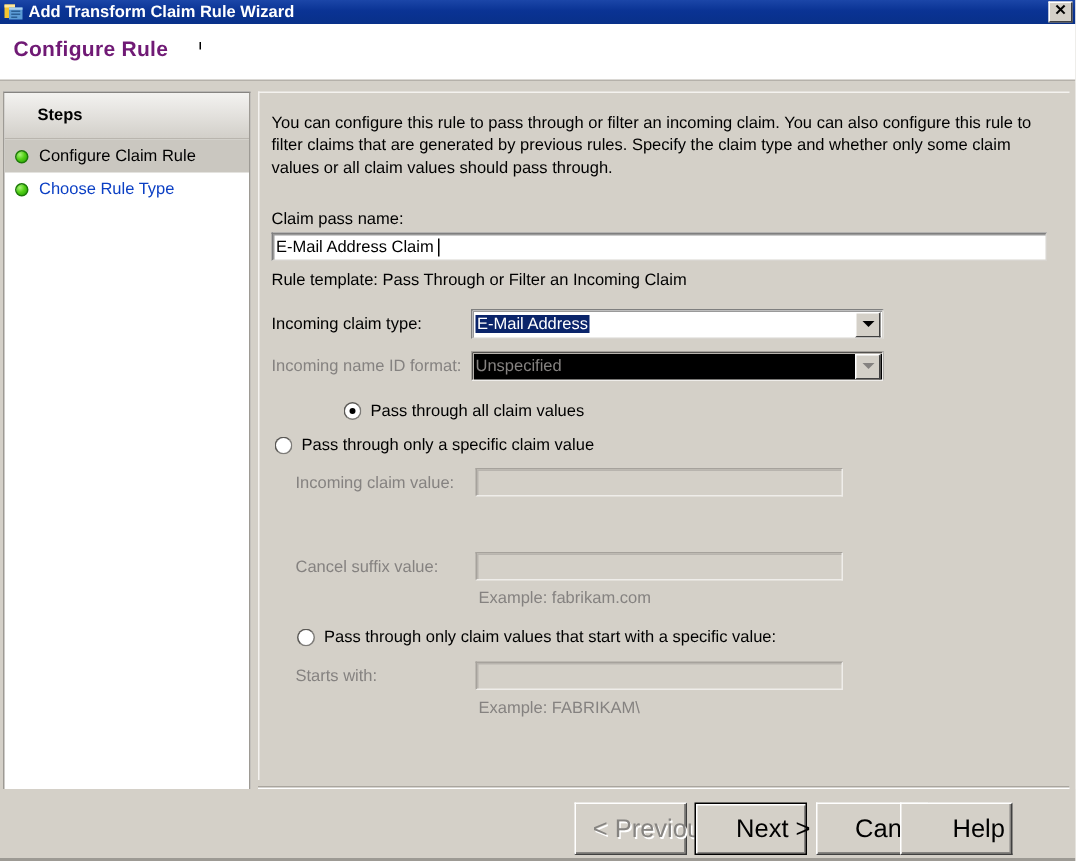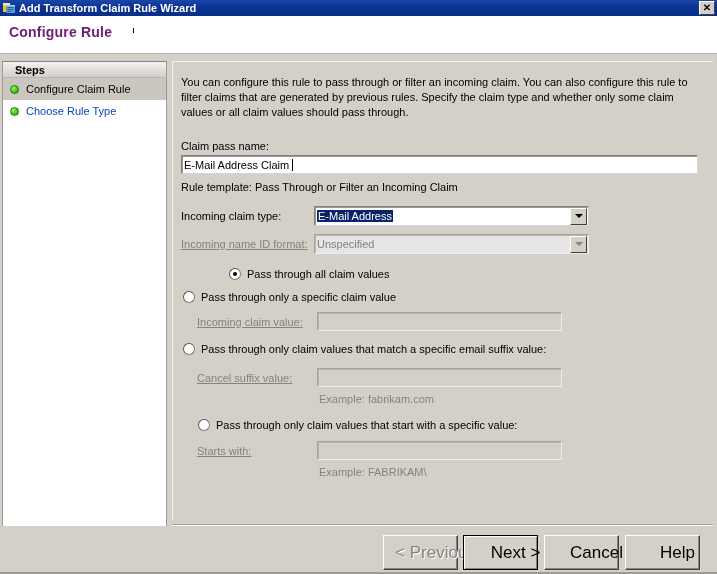--- a/index.html
+++ b/index.html
@@ -120,27 +120,27 @@
     left: 2px; top: 6px;
     width: 165px;
     height: 505px;
     background: #ffffff;
     border: 1px solid #9d9a94;
     border-top-color: #868481;
     box-sizing: border-box;
     overflow: hidden;
   }
   .steps-header {
-    height: 16px;
+    height: 31px;
     background: linear-gradient(to bottom, #f3f2f0 0%, #e3e1dd 50%, #d2cfc9 100%);
     border-bottom: 1px solid #b9b5ae;
     box-sizing: border-box;
     display: flex;
     align-items: center;
-    padding-left: 12px;
+    padding-left: 22px;
   }
   .steps-header span {
     font-size: 11px;
     font-weight: bold;
     color: #000000;
   }
   .step-item {
     height: 22px;
     display: flex;
     align-items: center;
@@ -194,21 +194,20 @@
   }
 
   .lbl {
     position: absolute;
     font-size: 11px;
     color: #000000;
     white-space: nowrap;
   }
   .lbl.dim {
     color: #858280;
-    text-decoration: underline;
   }
 
   
   .textbox {
     position: absolute;
     background: #ffffff;
     border: 1px solid #7f7f7f;
     border-right-color: #d8d5d0;
     border-bottom-color: #d8d5d0;
     box-shadow: inset 1px 1px 0 #9a9a9a;
@@ -279,21 +278,21 @@
     position: relative;
   }
   .combo-arrow::after {
     content: "";
     width: 0; height: 0;
     border-left: 4px solid transparent;
     border-right: 4px solid transparent;
     border-top: 4px solid #000000;
   }
   .combo.disabled {
-    background: #e5e5e5;
+    background: #000000;
     border: 1px solid #a6a29c;
     border-right-color: #efedea;
     border-bottom-color: #efedea;
     box-shadow: inset 1px 1px 0 #b8b4ae;
     align-items: center;
   }
   .combo.disabled .combo-text {
     color: #858280;
   }
   .combo.disabled .combo-arrow::after {
@@ -479,24 +478,20 @@
         <span class="radio"></span>
         <span class="radio-label">Pass through only a specific claim value</span>
       </div>
 
       <div class="lbl dim" style="left:24px; top:254px;">Incoming claim value:</div>
 
       <div class="textbox disabled" style="left:144px; top:250px; width:245px; height:19px;">
         <span></span>
       </div>
 
-      <div class="radio-row" style="left:10px; top:281px;">
-        <span class="radio"></span>
-        <span class="radio-label">Pass through only claim values that match a specific email suffix value:</span>
-      </div>
 
       <div class="lbl dim" style="left:24px; top:310px;">Cancel suffix value:</div>
 
       <div class="textbox disabled" style="left:144px; top:306px; width:245px; height:19px;">
         <span></span>
       </div>
 
       <div class="example" style="left:146px; top:331px;">Example: fabrikam.com</div>
 
       <div class="radio-row" style="left:10px; top:357px;padding-left:15px;">
@@ -513,19 +508,19 @@
       <div class="example" style="left:146px; top:404px;">Example: FABRIKAM\</div>
 
     </div>
 
     <div class="footer-sep"></div>
 
     <div class="footer">
       <div class="btn disabled" style="left:383px; top:9px; width:75px;">&lt; Previous</div>
       <div class="btn default" style="left:463px; top:9px; width:75px;">Next &gt;</div>
       <div class="btn" style="left:544px; top:9px; width:75px;">Cancel</div>
-      <div class="btn" style="left:625px; top:9px; width:75px;">Help</div>
+      <div class="btn" style="left:600px; top:9px; width:75px;">Help</div>
     </div>
 
   </div>
 
   <div class="bottom-edge"></div>
 </div>
 
 </body></html>

